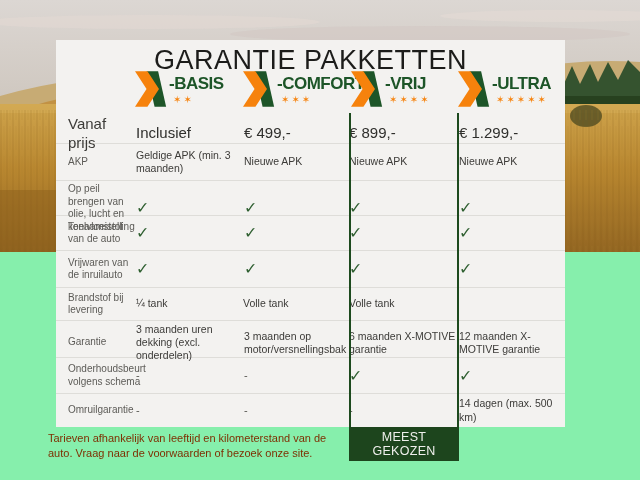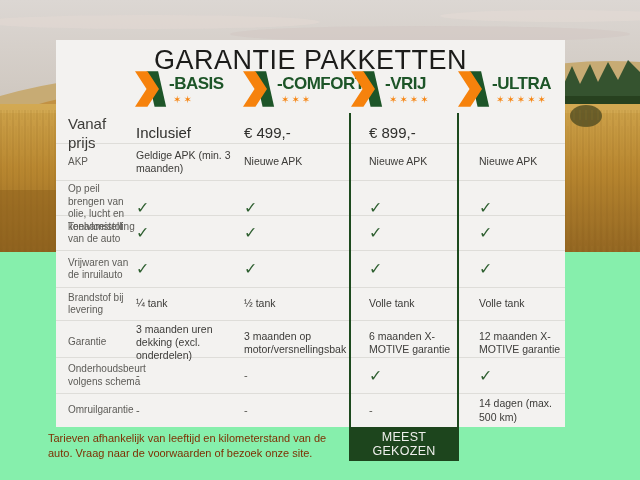--- a/index.html
+++ b/index.html
@@ -32,21 +32,21 @@
   .trow.r1{border-top:none;height:30px;}
   .r2{height:37px;} .r3{height:35px;} .r4{height:35px;} .r5{height:37px;}
   .r6{height:33px;} .r7{height:37px;} .r8{height:36px;} .r9{height:34px;}
   .cell{display:flex;align-items:center;font-size:10.5px;line-height:1.25;
         color:#3C3B38;padding:2px 3px 2px 1px;box-sizing:border-box;}
   .cell.lbl{color:#5C5B57;font-size:10px;padding-left:12px;}
   .cell.big{font-size:15px;color:#2F2F2C;}
   .cell.lbl.big{color:#3C3B38;}
   .cell.check{font-size:16px;color:#2E5F30;font-weight:400;}
   .cell.dash{font-size:11px;color:#55544f;}
-  .cell.c4,.cell.c5{padding-left:20px;}
+  .cell.c4,.cell.c5{padding-left:0;}
 
   
   .vrij-frame{position:absolute;left:349px;top:113px;width:110px;height:314px;
               border-left:2px solid #1D4A1E;border-right:2px solid #1D4A1E;
               box-sizing:border-box;z-index:2;pointer-events:none;}
   .badge{position:absolute;left:349px;top:427px;width:110px;height:34px;z-index:2;
          background:#1D451D;color:#EFEFEC;display:flex;align-items:center;justify-content:center;
          font-size:12.5px;letter-spacing:0.3px;border:none;cursor:pointer;
          font-family:Liberation Sans, sans-serif;}
 
@@ -140,20 +140,21 @@
         </span>
       </div>
     </div>
 
     <div class="tbl">
       <div class="trow r1">
         <div class="cell lbl big">Vanaf prijs</div>
         <div class="cell big c2">Inclusief</div>
         <div class="cell big c3">€ 499,-</div>
         <div class="cell big c4">€ 899,-</div>
+        <div class="cell big c5">€ 1.299,-</div>
       </div>
       <div class="trow r2">
         <div class="cell lbl">AKP</div>
         <div class="cell c2">Geldige APK (min. 3 maanden)</div>
         <div class="cell c3">Nieuwe APK</div>
         <div class="cell c4">Nieuwe APK</div>
         <div class="cell c5">Nieuwe APK</div>
       </div>
       <div class="trow r3">
         <div class="cell lbl">Op peil brengen van olie, lucht en koelvloeistof</div>
@@ -172,21 +173,20 @@
       <div class="trow r5">
         <div class="cell lbl">Vrijwaren van de inruilauto</div>
         <div class="cell check c2">✓</div>
         <div class="cell check c3">✓</div>
         <div class="cell check c4">✓</div>
         <div class="cell check c5">✓</div>
       </div>
       <div class="trow r6">
         <div class="cell lbl">Brandstof bij levering</div>
         <div class="cell c2">¼ tank</div>
-        <div class="cell c3">½ tank</div>
         <div class="cell c4">Volle tank</div>
         <div class="cell c5">Volle tank</div>
       </div>
       <div class="trow r7">
         <div class="cell lbl">Garantie</div>
         <div class="cell c2">3 maanden uren dekking (excl. onderdelen)</div>
         <div class="cell c3">3 maanden op motor/versnellingsbak</div>
         <div class="cell c4">6 maanden X-MOTIVE garantie</div>
         <div class="cell c5">12 maanden X-MOTIVE garantie</div>
       </div>

